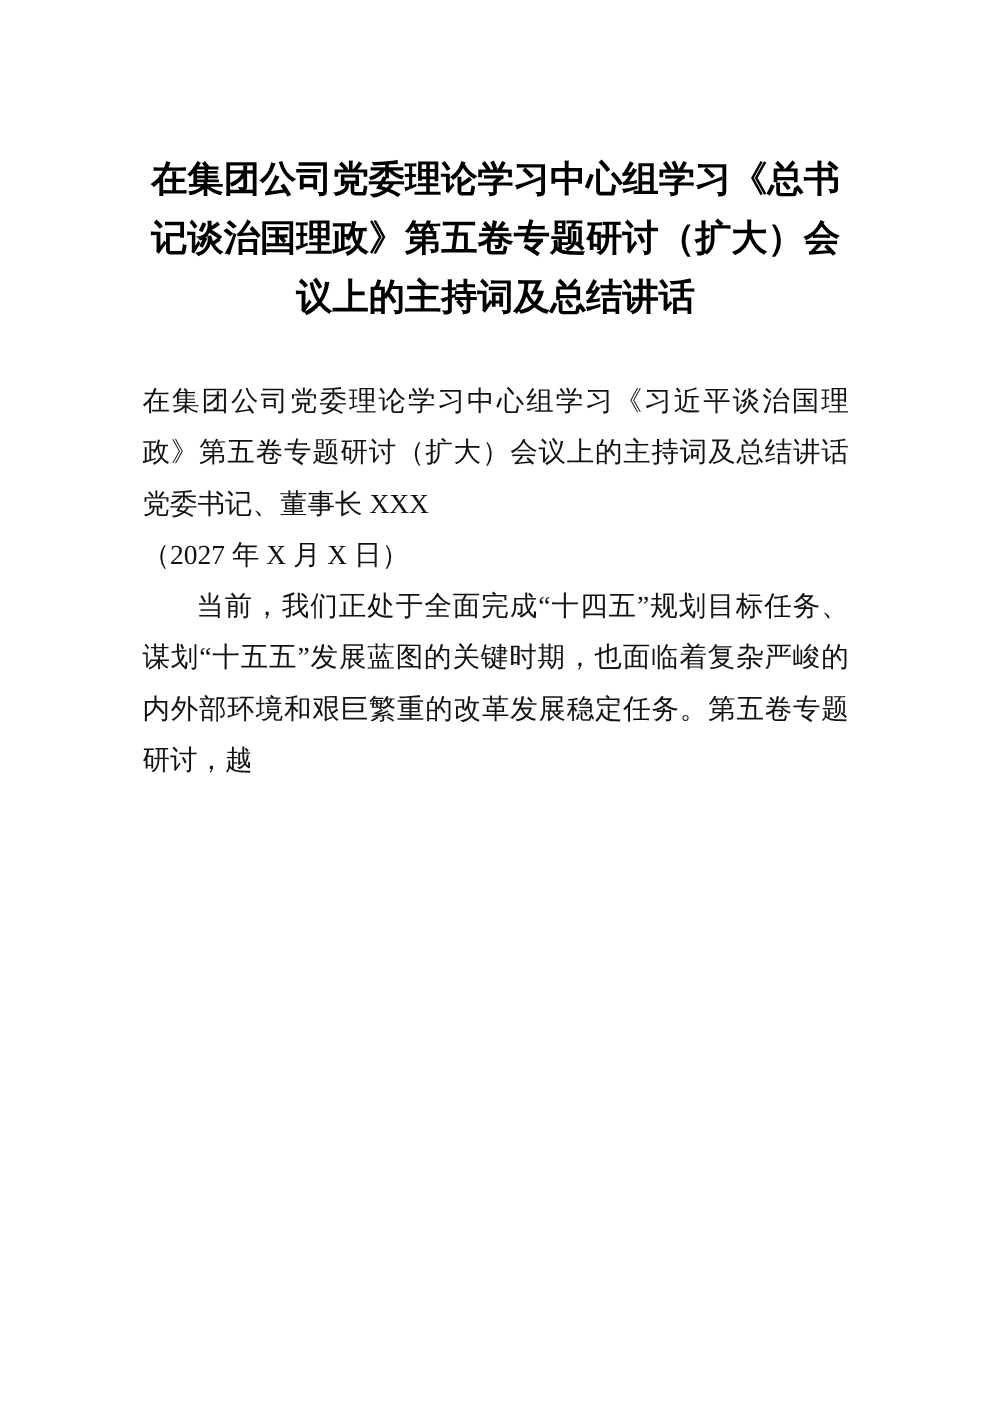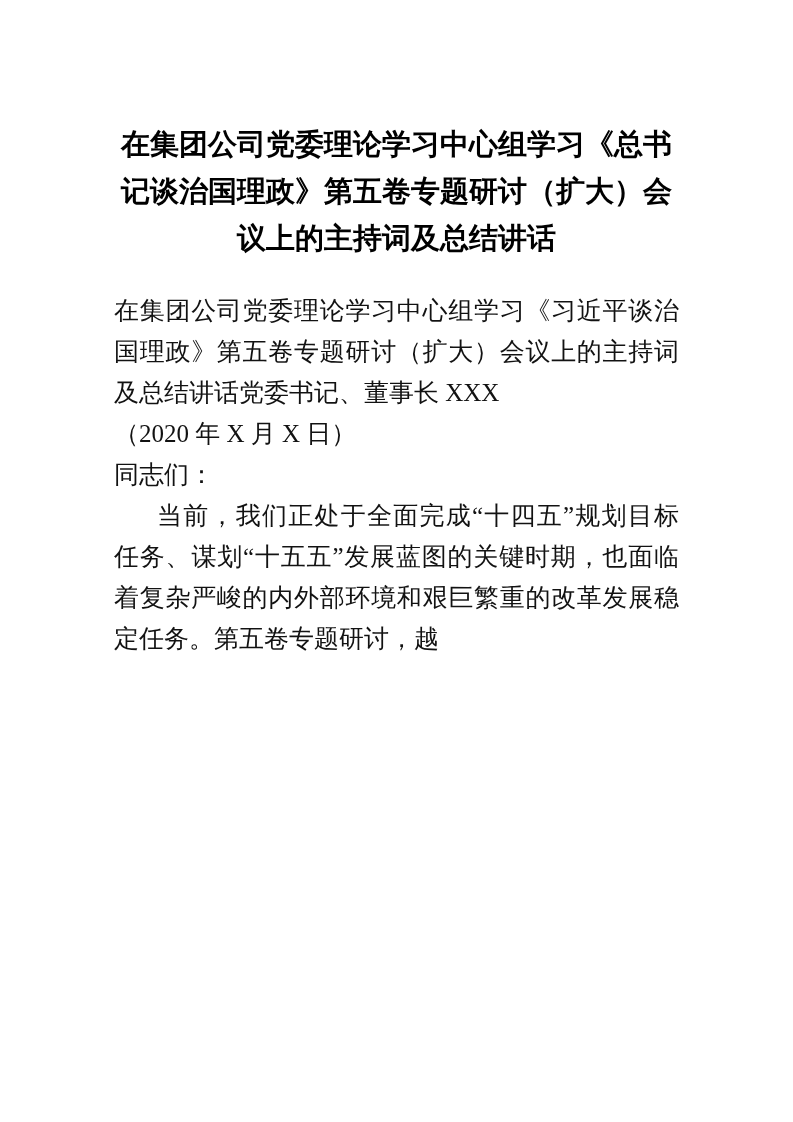--- a/index.html
+++ b/index.html
@@ -26,23 +26,23 @@
     padding: 0;
     font-family: "Liberation Sans", "DejaVu Sans", sans-serif;
     font-weight: 900;
     font-size: 29px;
     line-height: 47px;
     text-align: center;
     color: #000000;
     letter-spacing: 0;
   }
   .doc-body {
-    margin-top: 28px;
+    margin-top: 38px;
     font-family: "Liberation Serif", "DejaVu Serif", serif;
-    font-size: 25px;
+    font-size: 22px;
     line-height: 41px;
     color: #121212;
   }
   .doc-body p.para {
     margin: 0;
     padding: 0;
     text-align: justify;
     text-justify: inter-ideograph;
   }
   .doc-body p.para.indent {
@@ -50,17 +50,16 @@
   }
 </style>
 </head>
 <body>
 
 <div class="page">
   <h1 class="doc-title">在集团公司党委理论学习中心组学习《总书记谈治国理政》第五卷专题研讨（扩大）会议上的主持词及总结讲话</h1>
   <div class="doc-body">
 
   <p class="para">在集团公司党委理论学习中心组学习《习近平谈治国理政》第五卷专题研讨（扩大）会议上的主持词及总结讲话党委书记、董事长 XXX</p>
-      <p class="para">（2020 年 X 月 X 日）</p>
-      <p class="para">同志们：</p>
+      <p class="para">（2027 年 X 月 X 日）</p>
       <p class="para indent">当前，我们正处于全面完成“十四五”规划目标任务、谋划“十五五”发展蓝图的关键时期，也面临着复杂严峻的内外部环境和艰巨繁重的改革发展稳定任务。第五卷专题研讨，越</p>
     </div>
 </div>
 
 </body></html>

